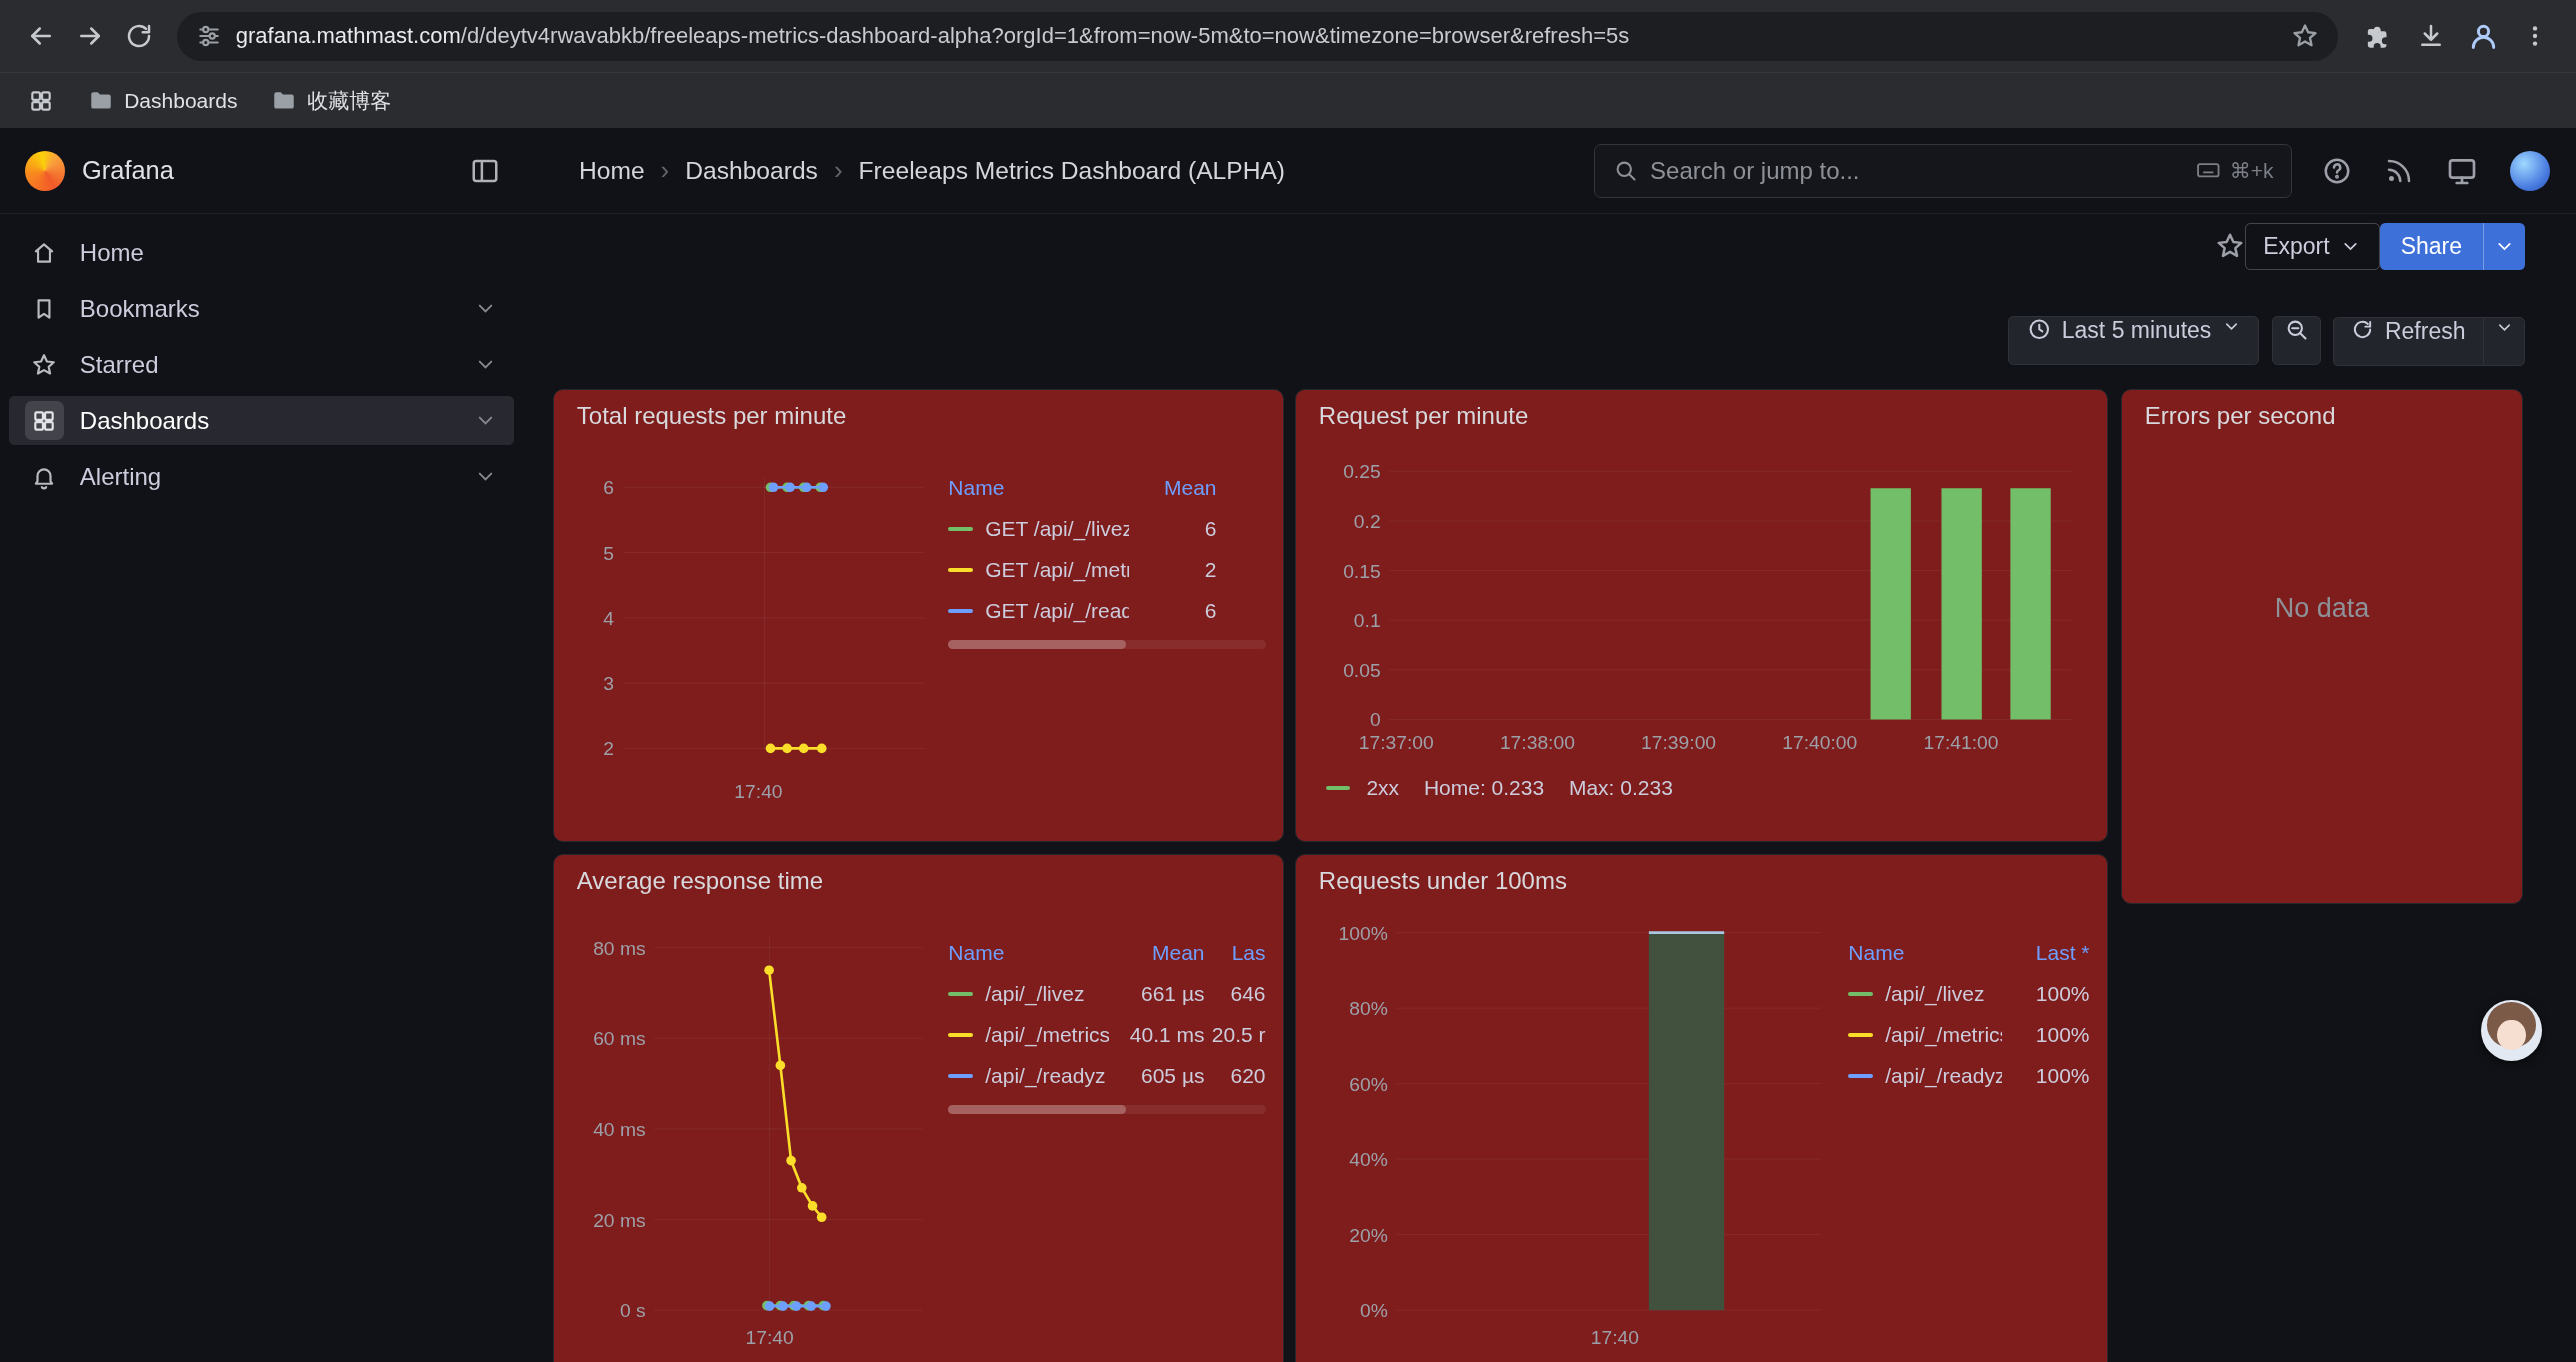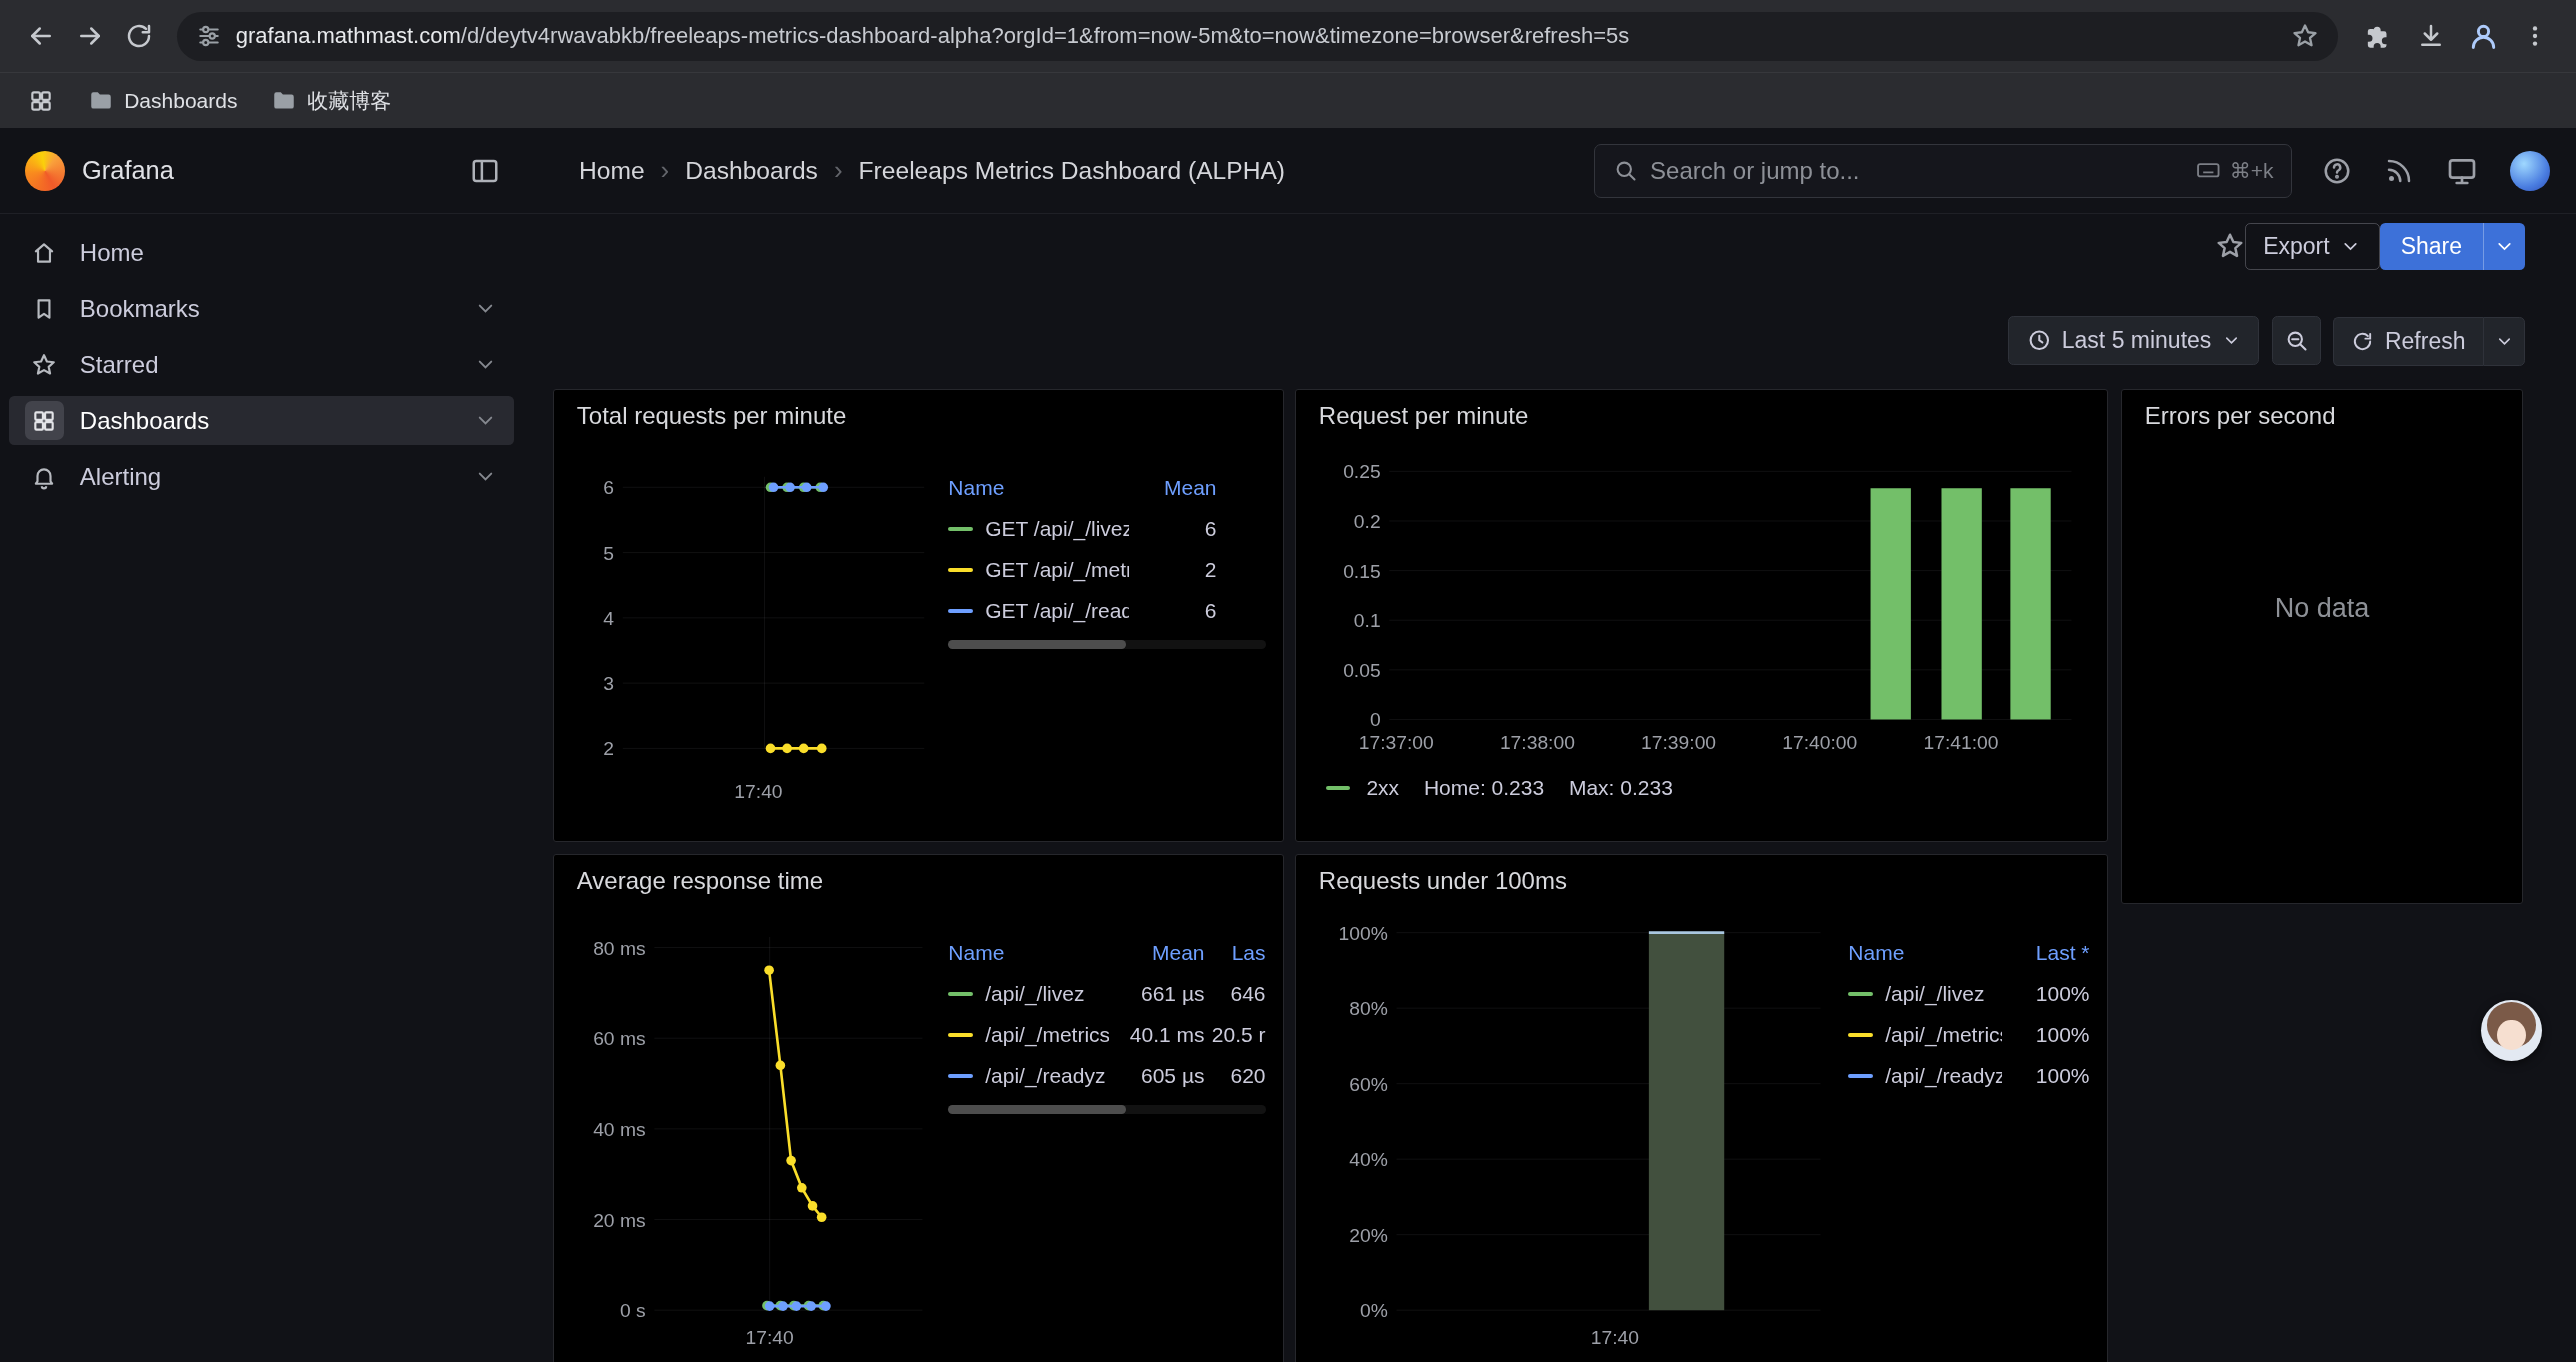--- a/index.html
+++ b/index.html
@@ -58,27 +58,27 @@
   .subnav{height:54px;margin-top:5.3px;display:flex;align-items:center;justify-content:flex-end;gap:0;padding-right:51px;}
   .iconbtn{color:#9da0a8;display:flex;align-items:center;}
   .btn-secondary{height:47px;padding:0 17.5px;border:0.9px solid rgba(204,204,220,.28);border-radius:5.3px;
     color:#ccccdc;font-size:23px;display:flex;align-items:center;gap:10.5px;background:transparent;}
   .split{display:flex;align-items:stretch;height:47px;}
   .btn-primary-main{background:#3d71d9;color:#fff;font-size:23px;display:flex;align-items:center;padding:0 21px;border-radius:5.3px 0 0 5.3px;}
   .btn-primary-chev{background:#3d71d9;color:#fff;width:42px;display:flex;align-items:center;justify-content:center;
     border-left:0.9px solid rgba(255,255,255,.3);border-radius:0 5.3px 5.3px 0;}
   .timebar{height:56px;margin-top:39px;display:flex;align-items:center;justify-content:flex-end;gap:12.3px;padding-right:51px;}
   .btn-dark{height:49px;padding:0 17.5px;background:#22252b;border:0.9px solid #2f323a;border-radius:5.3px;
-    color:#ccccdc;font-size:23px;display:flex;align-items:center;gap:10.5px;}
+    color:#ccccdc;font-size:23px;display:flex;align-items:flex-start;gap:10.5px;}
   .btn-dark.square{width:49px;padding:0;justify-content:center;}
   .split .btn-dark.main{border-radius:5.3px 0 0 5.3px;border-right:none;}
   .split .btn-dark.chev{border-radius:0 5.3px 5.3px 0;width:42px;padding:0;justify-content:center;}
 
   
-  .panel{position:absolute;background:#000000;border:0.9px solid #26272c;border-radius:3px;padding:10.5px 17.5px;overflow:hidden;}
+  .panel{position:absolute;background:#7f1d1d;border:0.9px solid #26272c;border-radius:10px;padding:10.5px 17.5px;overflow:hidden;}
   .panel h2{margin:1.8px 0 7px 5.3px;font-size:24px;font-weight:500;color:#d8d9dd;cursor:pointer;}
   .pbody{display:flex;margin-top:1.8px;}
   .pbody.col{flex-direction:column;}
   .p1{left:30px;top:175px;width:731px;height:453px;}
   .p2{left:772px;top:175px;width:813px;height:453px;}
   .p3{left:1598px;top:175px;width:402px;height:515px;}
   .p4{left:30px;top:640px;width:731px;height:526px;}
   .p5{left:772px;top:640px;width:813px;height:526px;}
   .chart text{font-family:"Liberation Sans",sans-serif;}
 

